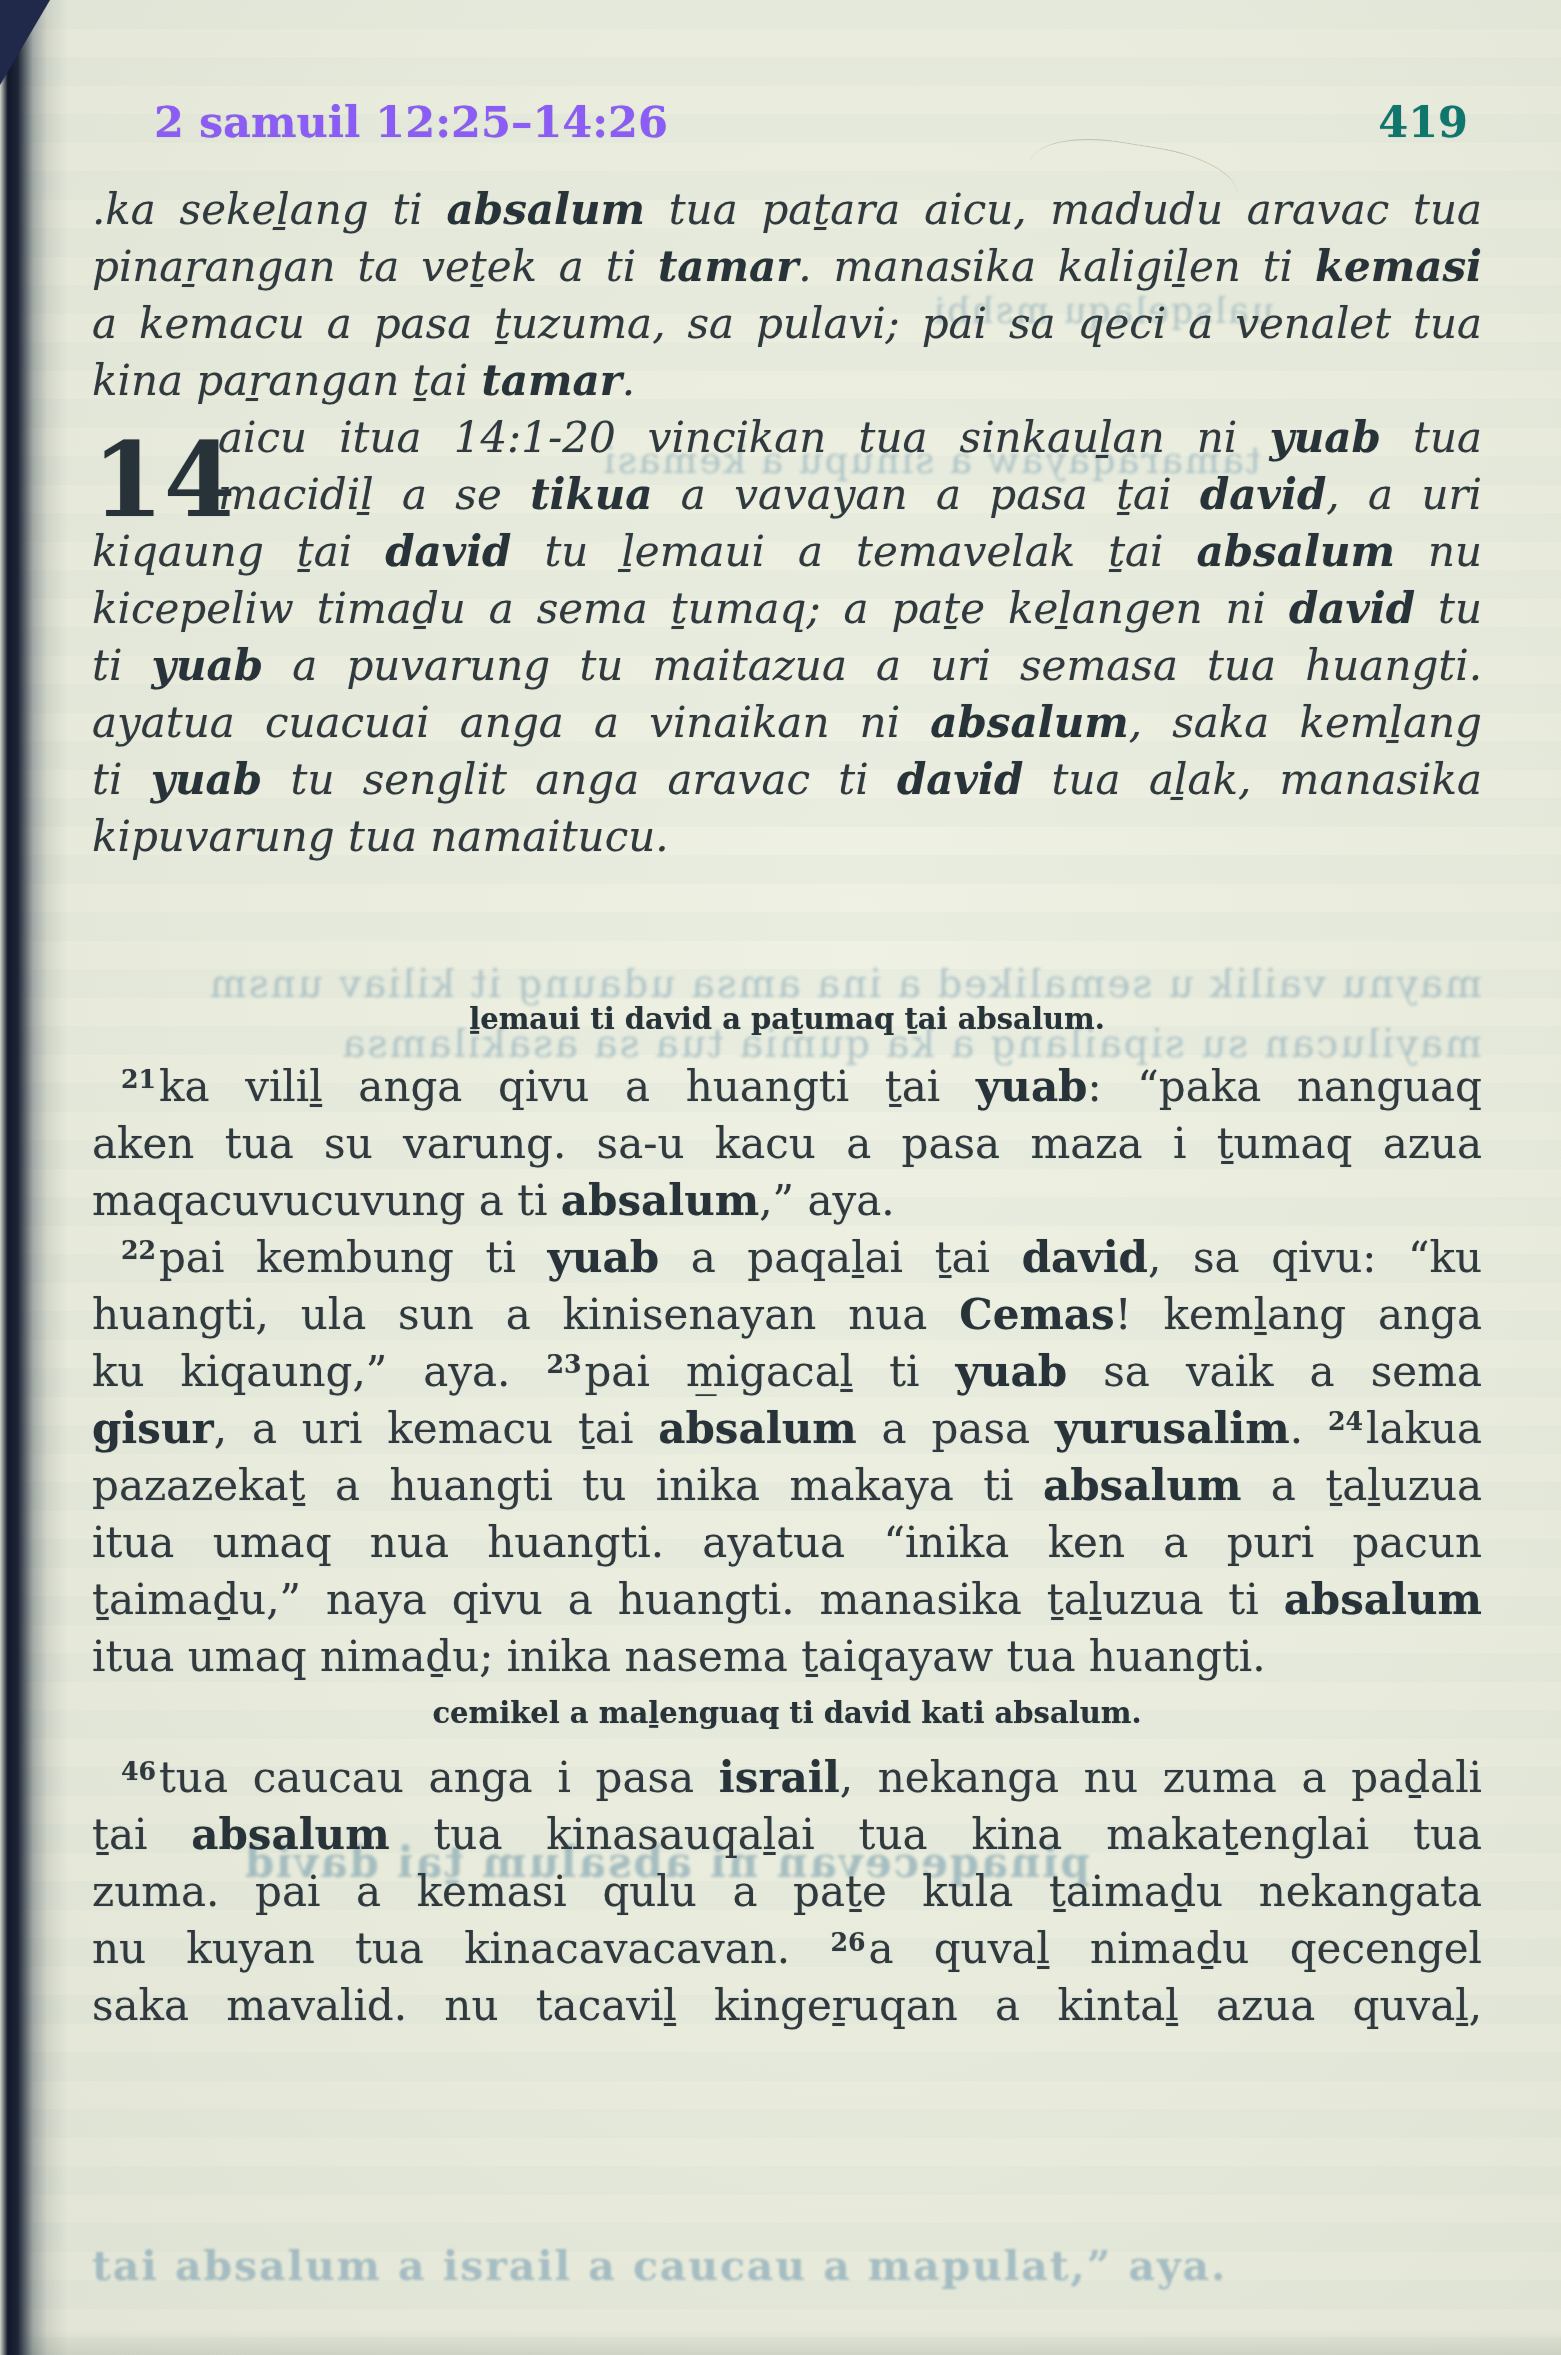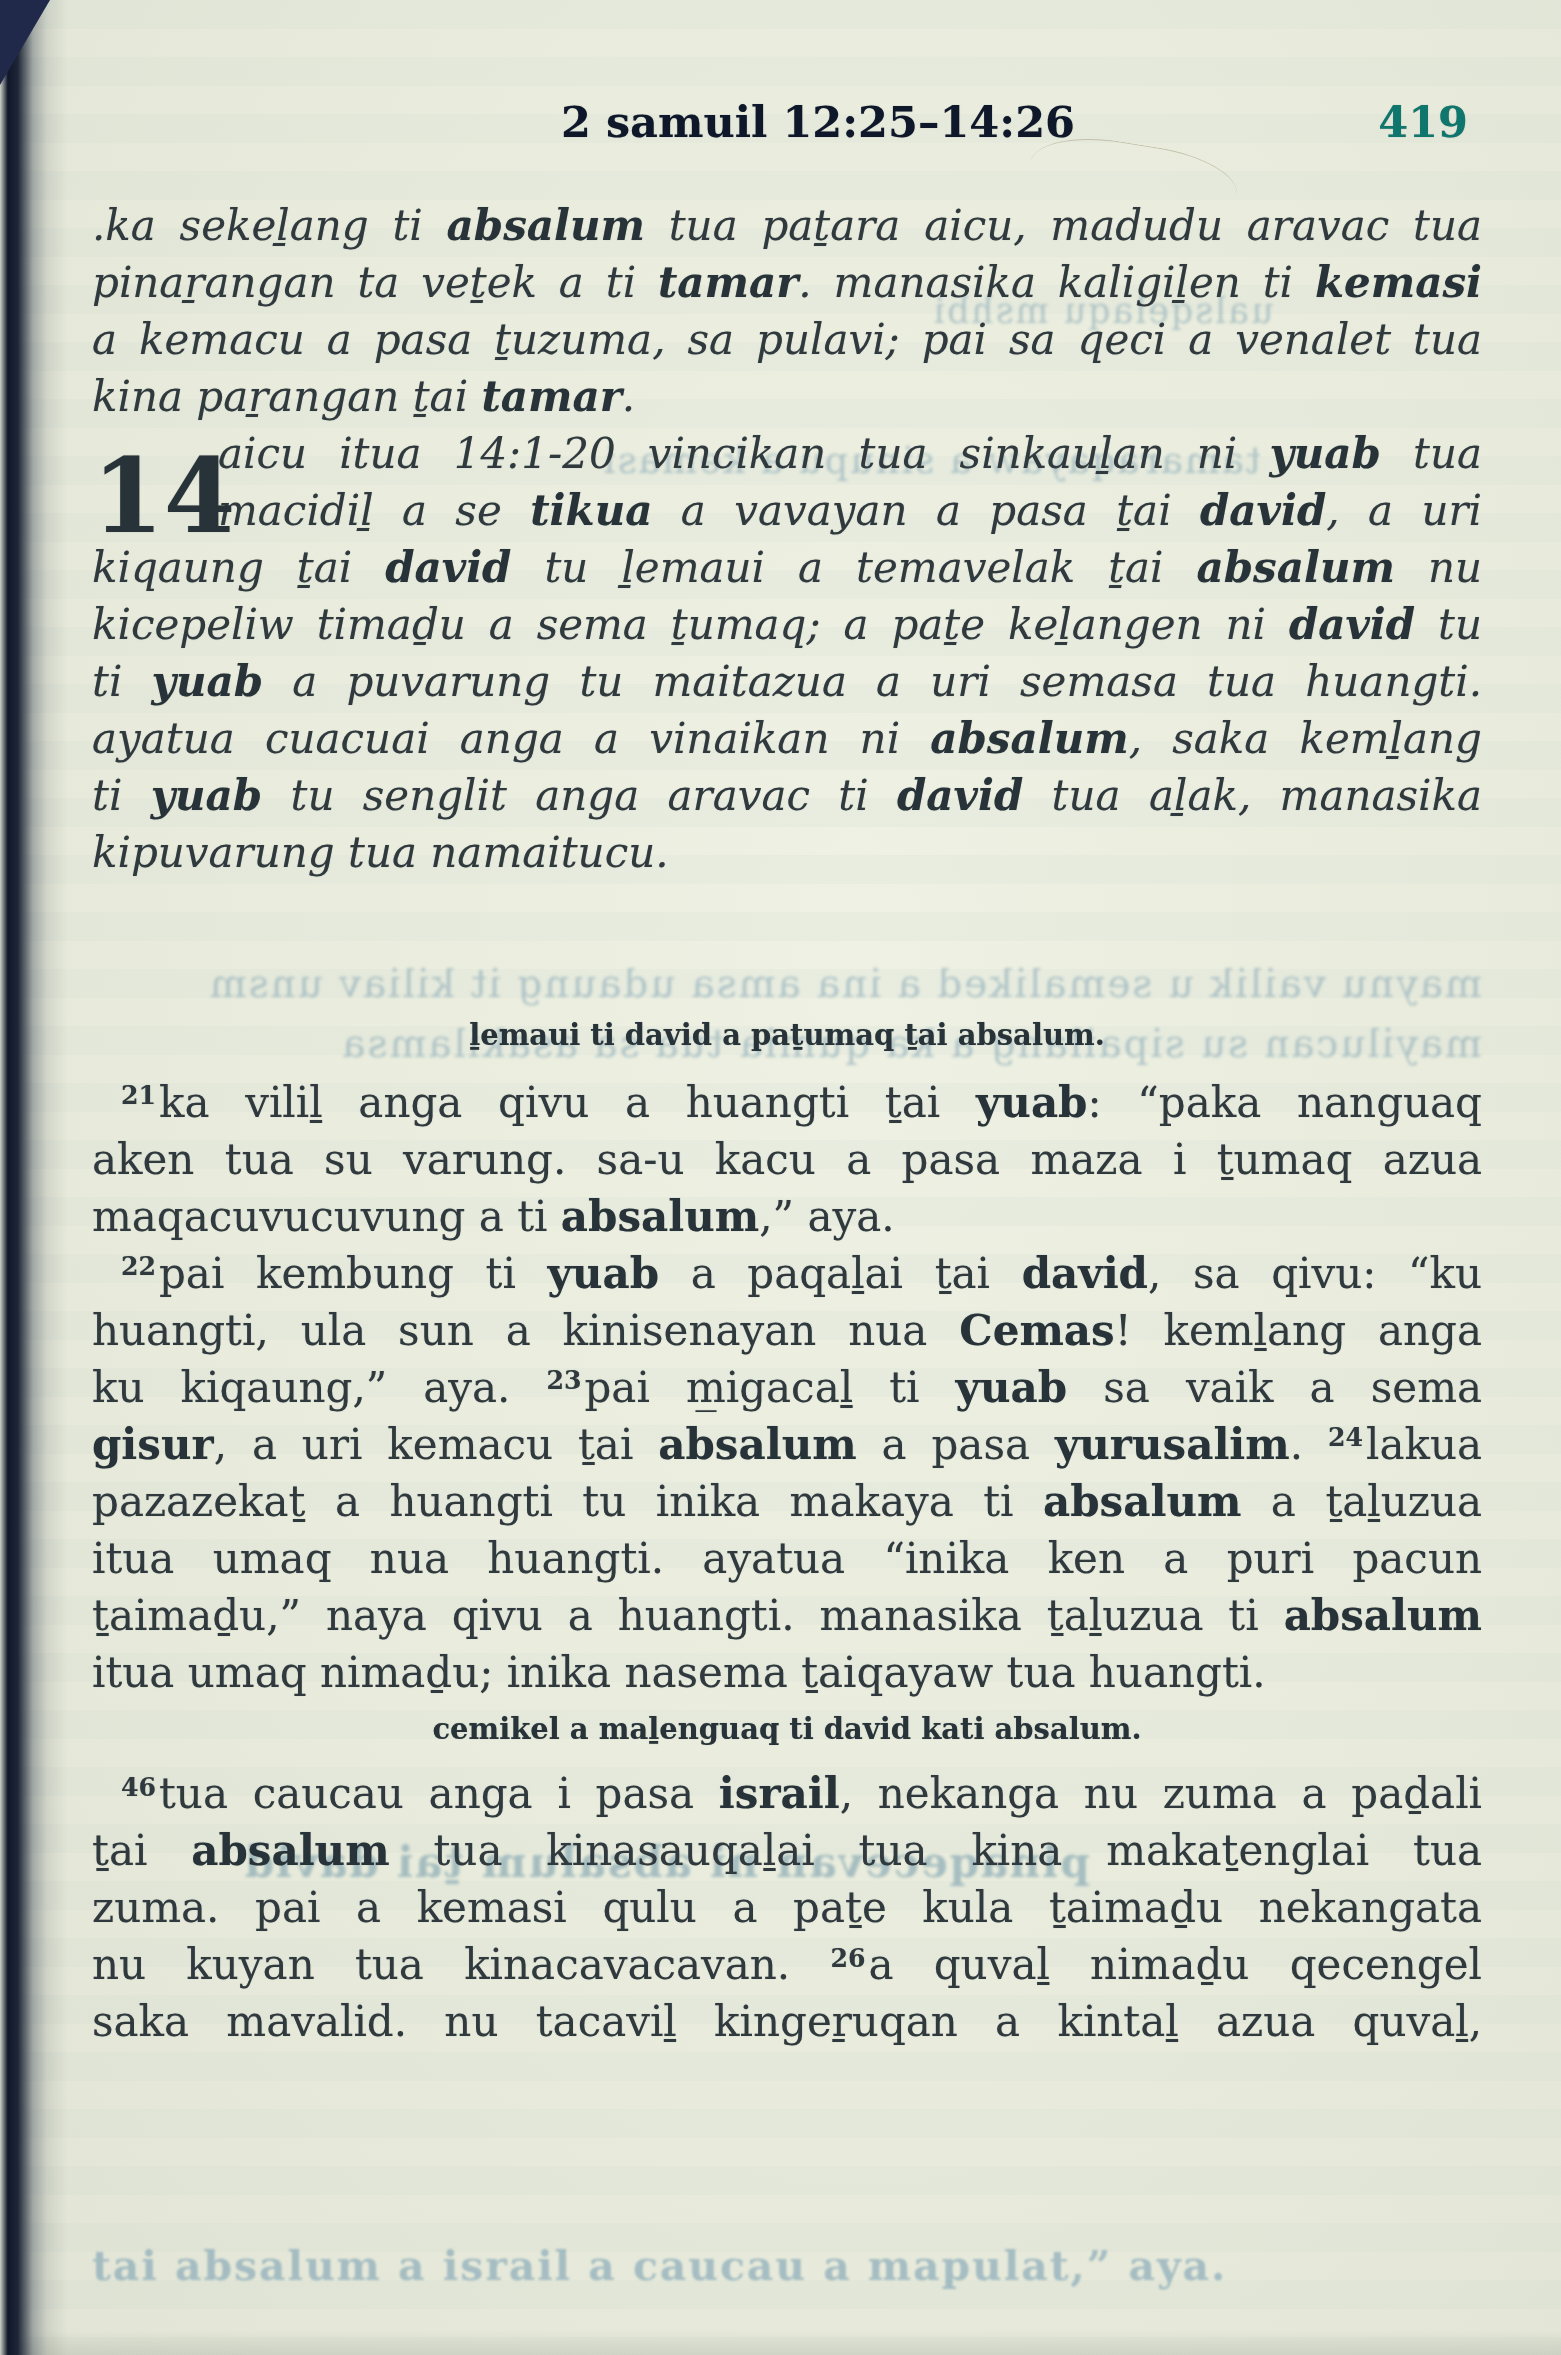--- a/index.html
+++ b/index.html
@@ -18,36 +18,36 @@
     background:linear-gradient(90deg,#cdd2c6 0px,#10172a 7.8px,#1d2536 17.5px,rgba(40,52,70,0.35) 33px,rgba(60,70,80,0.12) 47px,rgba(0,0,0,0) 68px);}
   .corner{position:absolute;top:0;left:0;width:0;height:0;z-index:4;
     border-top:85px solid #20294a;border-right:50px solid transparent;}
   .bottom-shade{position:absolute;left:0;right:0;bottom:0;height:25px;z-index:2;
     background:linear-gradient(180deg,rgba(0,0,0,0) 0,rgba(40,45,35,0.10) 100%);}
   .scratch{position:absolute;left:1029px;top:144px;width:209px;height:68px;z-index:1;
     border-top:1.9px solid rgba(168,158,132,0.55);border-radius:50% / 60%;transform:rotate(9deg);}
 
   .content{position:absolute;left:92px;top:0;width:1390px;z-index:5;}
   .header{position:relative;margin-top:97px;height:50px;line-height:50px;}
-  .ref{text-align:center;padding-left:62px;font-weight:700;font-size:43px;color:#0f172a;
+  .ref{text-align:left;padding-left:62px;font-weight:700;font-size:43px;color:#8b5cf6;
     text-shadow:0 0 1px rgba(44,55,60,0.4);}
   .pageno{position:absolute;right:14px;top:0;font-weight:700;font-size:43px;color:#0f766e;
     text-shadow:0 0 1px rgba(44,55,60,0.4);}
 
   .para{position:relative;}
   .ln{height:57px;line-height:57px;font-size:42px;white-space:nowrap;
       text-align:justify;text-align-last:justify;
       text-shadow:0 0 1px rgba(48,58,62,0.35);white-space:normal;}
   .ln.last{text-align-last:left;}
   .ital .ln{font-style:italic;}
   b{font-weight:700;color:#273338;font-style:inherit;}
   sup{font-size:0.60em;font-weight:700;vertical-align:baseline;position:relative;top:-0.5em;margin-right:2.9px;font-style:normal;}
   .indent{text-indent:29px;}
 
-  .opening{margin-top:50px;}
+  .opening{margin-top:34px;}
   .chapter{position:relative;}
   .dropcap{position:absolute;left:0;top:19.4px;font-size:103px;line-height:1;font-weight:700;
     color:#273338;text-shadow:0 0 1px rgba(44,55,60,0.45);}
   .dc{padding-left:126px;}
   .sec-heading{font-weight:700;text-align:center;font-size:29px;height:57px;line-height:57px;
     color:#273338;text-shadow:0 0 1px rgba(44,55,60,0.4);}
   .h1x{margin-top:126px;}
   .v21{margin-top:9.7px;}
   .h2x{}
   .v25{margin-top:7.8px;}

